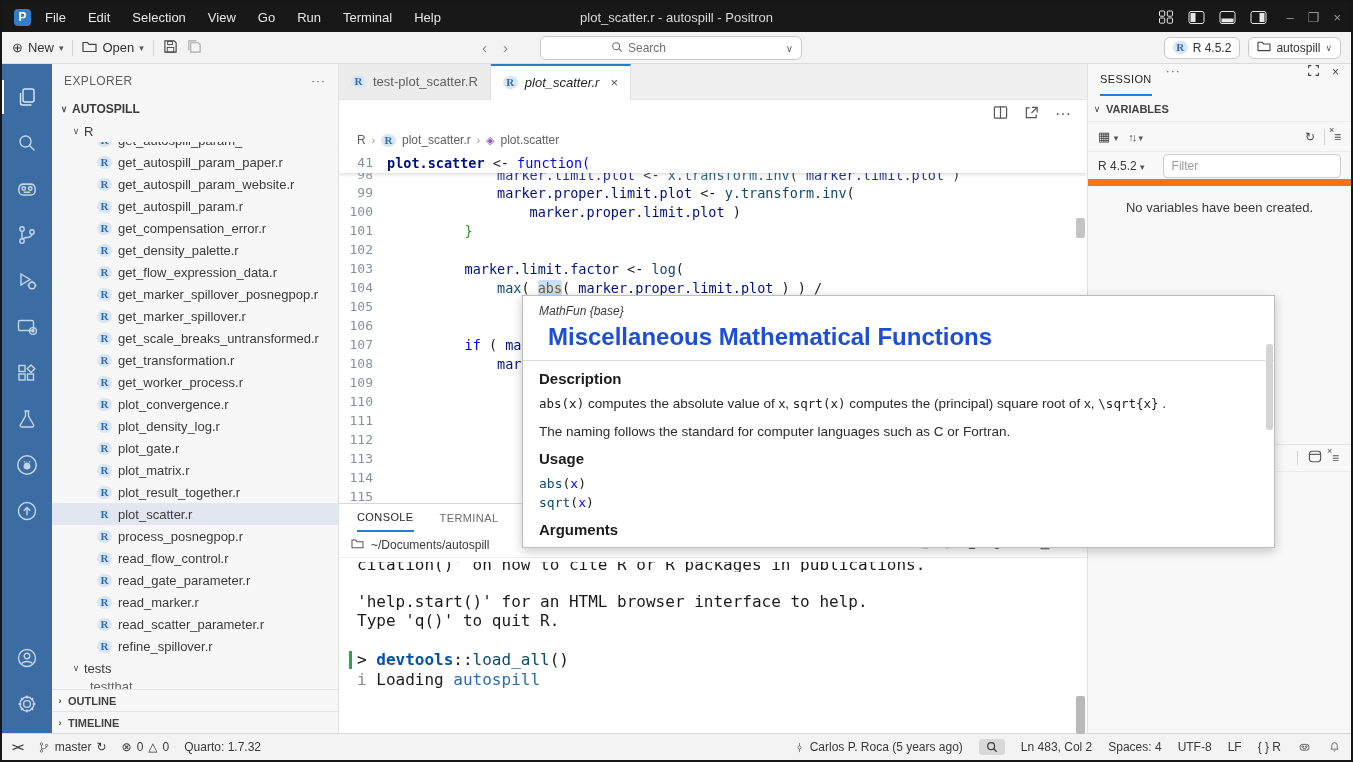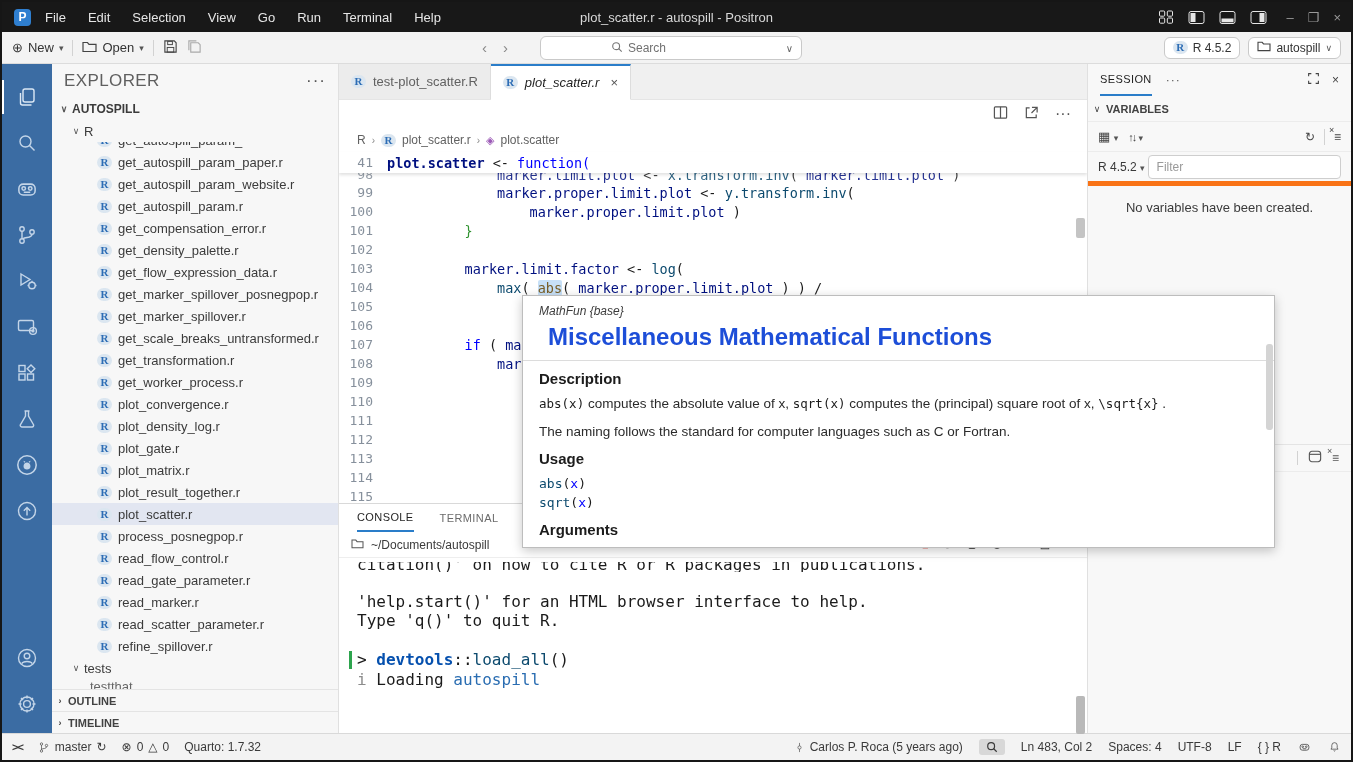--- a/index.html
+++ b/index.html
@@ -33,21 +33,21 @@
   .main { display:flex; height:669px; }
 
   .activitybar { width:50px; background:#3b6ca3; display:flex; flex-direction:column; align-items:center; padding-top:10px; flex-shrink:0; }
   .act-item { width:50px; height:46px; display:flex; align-items:center; justify-content:center; opacity:.85; position:relative; }
   .act-item.active { opacity:1; }
   .act-item.active::before { content:""; position:absolute; left:0; top:6px; bottom:6px; width:2px; background:#fff; }
   .act-bottom { margin-top:auto; padding-bottom:6px; width:100%; display:flex; flex-direction:column; align-items:center; }
   .act-item svg { stroke:#dce8f5; fill:none; stroke-width:1.4; }
 
   .sidebar { width:287px; background:#f7f7f7; border-right:1px solid #e0e0e0; display:flex; flex-direction:column; font-size:13px; color:#3b3b3b; flex-shrink:0; }
-  .sb-header { height:34px; display:flex; align-items:center; padding:0 12px; font-size:17px; letter-spacing:.4px; color:#5f5f5f; }
+  .sb-header { height:34px; display:flex; align-items:center; padding:0 12px; font-size:12px; letter-spacing:.4px; color:#5f5f5f; }
   .sb-header .more { margin-left:auto; color:#555; letter-spacing:1px; }
   .tree { flex:1; overflow:hidden; }
   .trow { height:22px; display:flex; align-items:center; white-space:nowrap; }
   .trow .chev { width:16px; text-align:center; font-size:9px; color:#555; }
   .trow.root { padding-left:4px; font-weight:bold; font-size:12px; }
   .trow.folder { padding-left:16px; }
   .file-row { height:22px; display:flex; align-items:center; padding-left:45px; gap:6px; white-space:nowrap; }
   .file-row.sel { background:#e2e6f1; }
   .clip8 { height:9px; overflow:hidden; }
   .clip8 .file-row { transform:translateY(-13px); }
@@ -97,33 +97,33 @@
   .conline { height:19.5px; white-space:pre; position:relative; padding-left:8px; }
   .conline.clip { height:10px; overflow:hidden; }
   .conline.clip span { display:inline-block; transform:translateY(-7px); }
   .conline.prompt::before { content:""; position:absolute; left:0; top:1px; bottom:1px; width:3px; background:#2da44e; }
   .seg-devtools { color:#0550ae; font-weight:bold; }
   .seg-i { color:#8c8c8c; } .seg-link { color:#2a6db2; }
   .con-scroll { position:absolute; right:2px; top:192px; width:9px; height:38px; background:#b9b9b9; border-radius:2px; }
 
   
   .rightpanel { width:264px; background:#f8f8f8; border-left:1px solid #e0e0e0; flex-shrink:0; font-size:12px; color:#3a3a3a; display:flex; flex-direction:column; }
-  .rp-header { height:32px; display:flex; align-items:center; padding:0 12px; gap:14px; }
+  .rp-header { height:32px; display:flex; align-items:flex-start; padding:0 12px; gap:14px; }
   .rp-tab { font-size:11px; letter-spacing:.4px; color:#1f1f1f; height:32px; display:flex; align-items:center; border-bottom:2px solid #2a7dc9; }
   .rp-header .more { color:#555; letter-spacing:1px; }
   .rp-header .rp-ics { margin-left:auto; display:flex; gap:12px; align-items:center; color:#444; }
   .rp-sect { height:26px; display:flex; align-items:center; font-weight:bold; font-size:11px; color:#424242; border-bottom:1px solid #ececec; }
   .rp-sect .chev { width:18px; text-align:center; font-size:9px; font-weight:normal; }
   .var-toolbar { height:30px; display:flex; align-items:center; gap:10px; padding:0 10px; color:#444; border-bottom:1px solid #ececec; font-size:12px; }
   .var-toolbar .right { margin-left:auto; display:flex; align-items:center; gap:9px; }
   .icon-grid { font-size:13px; }
   .updown { font-size:11px; letter-spacing:-2px; }
   .clr-ic { position:relative; font-size:12px; }
   .clr-ic::after { content:"×"; position:absolute; top:-5px; left:-5px; font-size:9px; }
-  .runtime-row { height:34px; display:flex; align-items:center; gap:3px; padding:0 10px; border-bottom:5px solid #f97316; }
+  .runtime-row { height:34px; display:flex; align-items:center; gap:18px; padding:0 10px; border-bottom:7px solid #f97316; }
   .filter-input { flex:1; height:24px; border:1px solid #cecece; border-radius:4px; background:#fff; padding:0 8px; font-size:12px; color:#333; font-family:"Liberation Sans",sans-serif; }
   .filter-input::placeholder { color:#9a9a9a; }
   .rp-empty { height:258px; padding-top:14px; text-align:center; font-size:13px; color:#3a3a3a; }
   .rp-sect2 { height:28px; border-top:1px solid #e4e4e4; border-bottom:1px solid #ececec; display:flex; align-items:center; justify-content:flex-end; gap:10px; padding-right:12px; color:#555; background:#f8f8f8; }
   .rp-sect2 .vsep { height:14px; }
 
   
   .tooltip { position:absolute; left:520px; top:293px; width:753px; height:253px; background:#fff; border:1px solid #bdbdbd; box-shadow:0 3px 10px rgba(0,0,0,.22); z-index:50; padding:8px 16px 0 16px; overflow:hidden; }
   .tt-head { font-style:italic; font-size:12px; color:#3c3c3c; }
   .tt-title { font-size:24px; font-weight:bold; color:#1d4ed8; margin:5px 9px 9px; }

